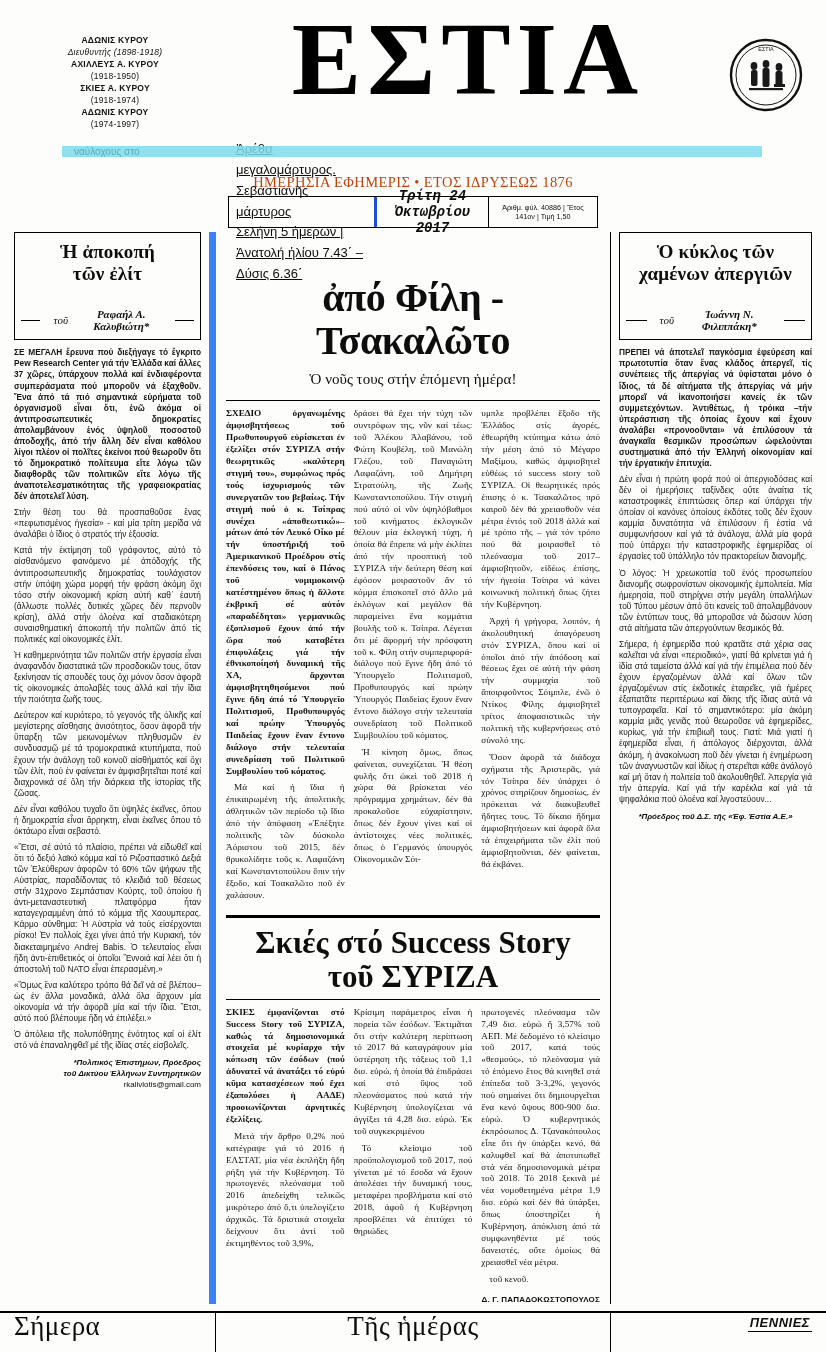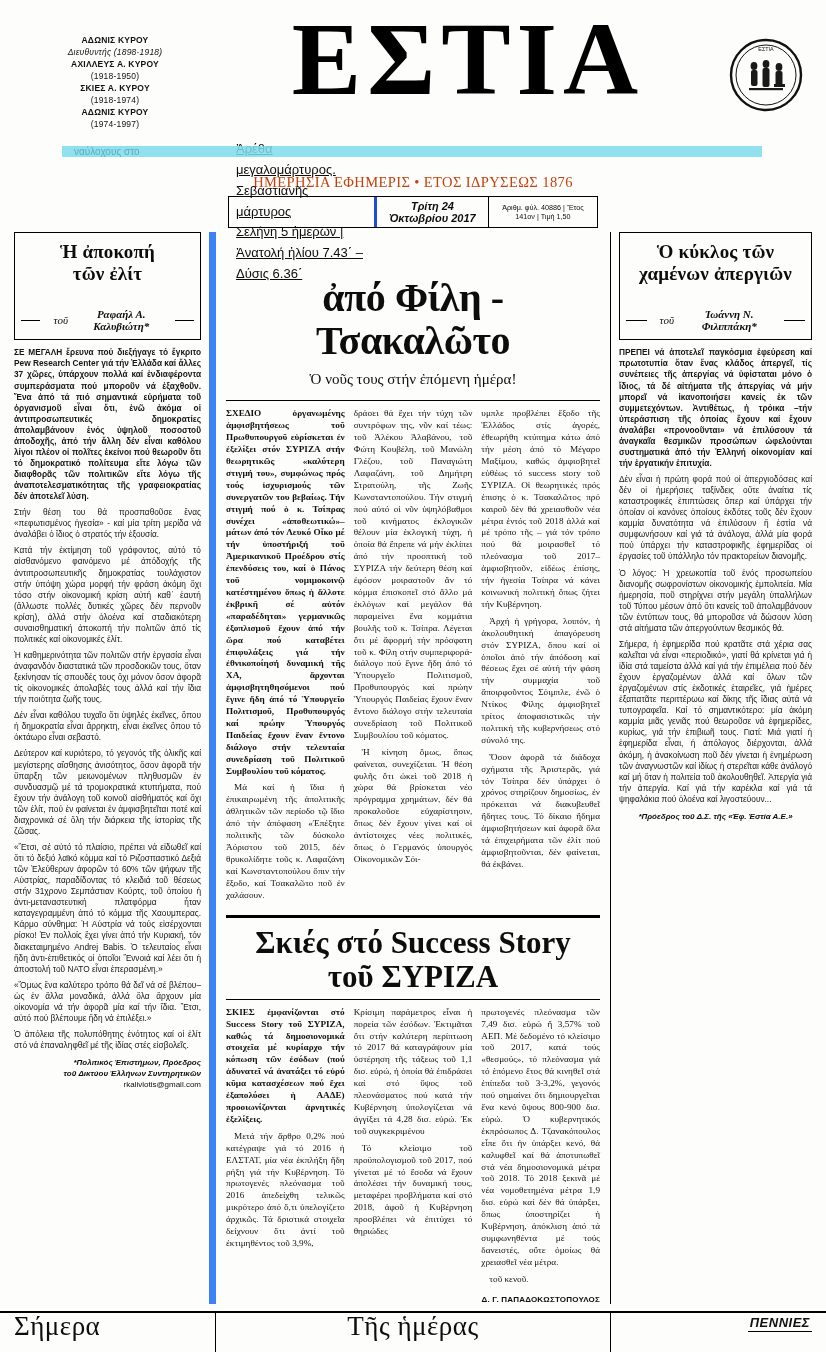--- a/index.html
+++ b/index.html
@@ -44,21 +44,21 @@
     text-align: center; font-size: 14.5px; letter-spacing: .4px;
     padding-bottom: 5px; color: #c2410c;
   }
   .datebar {
     display: flex; border: 1px solid #000; height: 32px;
     font-family: "Liberation Sans", sans-serif;
   }
   .datebar > div { display: flex; flex-direction: column; justify-content: center; padding: 0 7px; }
   .db-left { flex: 1.42; border-right: 3px solid #1d4ed8; font-size: 13px; line-height: 1.6; text-decoration: underline; }
   .db-mid { flex: 1.05; border-right: 1px solid #000; text-align: center;
-    font-family: Liberation Sans, sans-serif; font-weight: 700; font-style: italic; font-size: 11px; }
+    font-family: Liberation Mono, monospace; font-weight: 700; font-style: italic; font-size: 14px; }
   .db-right { flex: 1.02; font-size: 7.2px; text-align: center; }
 
   
   .body-grid { display: flex; padding: 0 14px; margin-top: 4px; }
   .col-left { width: 202px; padding-right: 8px; border-right: 7px solid #3b82f6; }
   .col-mid { flex: 1; padding: 0 10px; }
   .col-right { width: 202px; padding-left: 8px; border-left: 1px solid #000; }
 
   
   .opbox { border: 1px solid #000; padding: 8px 6px 7px; text-align: center; }
@@ -202,22 +202,22 @@
           <span>τοῦ</span>
           <b>Ραφαήλ Α. Καλυβιώτη*</b>
           <i class="rule"></i>
         </div>
       </div>
       <div class="optext">
         <p class="lead">ΣΕ ΜΕΓΑΛΗ ἔρευνα πού διεξήγαγε τό ἔγκριτο Pew Research Center γιά τήν Ἑλλάδα καί ἄλλες 37 χῶρες, ὑπάρχουν πολλά καί ἐνδιαφέροντα συμπεράσματα πού μποροῦν νά ἐξαχθοῦν. Ἕνα ἀπό τά πιό σημαντικά εὑρήματα τοῦ ὀργανισμοῦ εἶναι ὅτι, ἐνῶ ἀκόμα οἱ ἀντιπροσωπευτικές δημοκρατίες ἀπολαμβάνουν ἑνός ὑψηλοῦ ποσοστοῦ ἀποδοχῆς, ἀπό τήν ἄλλη δέν εἶναι καθόλου λίγοι πλέον οἱ πολῖτες ἐκείνοι πού θεωροῦν ὅτι τό δημοκρατικό πολίτευμα εἴτε λόγω τῶν διαφθορᾶς τῶν πολιτικῶν εἴτε λόγω τῆς ἀναποτελεσματικότητας τῆς γραφειοκρατίας δέν ἀποτελεῖ λύση.</p>
         <p>Στήν θέση του θά προσπαθοῦσε ἕνας «πεφωτισμένος ἡγεσία» - καί μία τρίτη μερίδα νά ἀναλάβει ὁ ἴδιος ὁ στρατός τήν ἐξουσία.</p>
         <p>Κατά τήν ἐκτίμηση τοῦ γράφοντος, αὐτό τό αἰσθανόμενο φαινόμενο μέ ἀπόδοχής τῆς ἀντιπροσωπευτικῆς δημοκρατίας τουλάχιστον στήν ὑπόψη χώρα μορφή τήν φράση ἀκόμη ὅχι τόσο στήν οἰκονομική κρίση αὐτή καθ᾽ ἑαυτή (ἄλλωστε πολλές δυτικές χῶρες δέν περνοῦν κρίση), ἀλλά στήν ὁλοένα καί σταδιακότερη συναισθηματική ἀποκοπή τήν πολιτῶν ἀπό τίς πολιτικές καί οἰκονομικές ἐλίτ.</p>
         <p>Ἡ καθημερινότητα τῶν πολιτῶν στήν ἐργασία εἶναι ἀναφανδόν διαστατικά τῶν προσδοκιῶν τους, ὅταν ξεκίνησαν τίς σπουδές τους ὄχι μόνον ὅσον ἀφορᾶ τίς οἰκονομικές ἀπολαβές τους ἀλλά καί τήν ἴδια τήν ποιότητα ζωῆς τους.</p>
+        <p>Δεύτερον καί κυριότερο, τό γεγονός τῆς ὁλικῆς καί μεγίστερης αἴσθησης ἀνισότητος, ὅσον ἀφορᾶ τήν ὕπαρξη τῶν μειωνομένων πληθυσμῶν ἐν συνδυασμῷ μέ τά τρομοκρατικά κτυπήματα, πού ἔχουν τήν ἀνάλογη τοῦ κοινοῦ αἰσθήματός καί ὄχι τῶν ἐλίτ, πού ἐν φαίνεται ἐν ἀμφισβητεῖται ποτέ καί διαχρονικά σέ ὅλη τήν διάρκεια τῆς ἱστορίας τῆς ζῶσας.</p>
         <p>Δέν εἶναι καθόλου τυχαῖο ὅτι ὑψηλές ἐκεῖνες, ὅπου ἡ δημοκρατία εἶναι ἄρρηκτη, εἶναι ἐκεῖνες ὅπου τό ὀκτάωρο εἶναι σεβαστό.</p>
-        <p>Δεύτερον καί κυριότερο, τό γεγονός τῆς ὁλικῆς καί μεγίστερης αἴσθησης ἀνισότητος, ὅσον ἀφορᾶ τήν ὕπαρξη τῶν μειωνομένων πληθυσμῶν ἐν συνδυασμῷ μέ τά τρομοκρατικά κτυπήματα, πού ἔχουν τήν ἀνάλογη τοῦ κοινοῦ αἰσθήματός καί ὄχι τῶν ἐλίτ, πού ἐν φαίνεται ἐν ἀμφισβητεῖται ποτέ καί διαχρονικά σέ ὅλη τήν διάρκεια τῆς ἱστορίας τῆς ζῶσας.</p>
         <p class="quote">«Ἔτσι, σέ αὐτό τό πλαίσιο, πρέπει νά εἰδωθεῖ καί ὅτι τό δεξιό λαϊκό κόμμα καί τό Ριζοσπαστικό Δεξιά τῶν Ἐλεύθερων ἀφορῶν τό 60% τῶν ψήφων τῆς Αὐστρίας, παραδίδοντας τό κλειδιά τοῦ θέσεως στήν 31χρονο Σεμπάστιαν Κούρτς, τοῦ ὁποίου ἡ ἀντι-μεταναστευτική πλατφόρμα ἦταν καταγεγραμμένη ἀπό τό κόμμα τῆς Χαουμπερας. Κάρμο σύνθημα: Ἡ Αὐστρία νά τούς εἰσέρχονται ρίσκο! Ἐν πολλοίς ἔχει γίνει ἀπό τήν Κυριακή, τόν διακεταιμημένο Andrej Babis. Ὁ τελευταίος εἶναι ἤδη ἀντι-ἐπιθετικός οἱ ὁποῖοι Ἔννοιά καί λέει ὅτι ἡ ἀποστολή τοῦ ΝΑΤΟ εἶναι ἐπερασμένη.»</p>
         <p class="quote">«Ὅμως ἕνα καλύτερο τρόπο θά δεῖ νά σέ βλέπου–ὡς ἐν ἄλλα μοναδικά, ἀλλά ὅλα ἄρχουν μία οἰκονομία νά τήν ἀφορᾶ μία καί τήν ἴδια. Ἔτσι, αὐτό πού βλέπουμε ἤδη νά ἐπιλέξει.»</p>
         <p>Ὁ ἀπόλεια τῆς πολυπόθητης ἑνότητος καί οἱ ἐλίτ στό νά ἐπαναληφθεῖ μέ τῆς ἰδίας στές εἰσβολεῖς.</p>
       </div>
       <div class="op-foot">
         <div>*Πολιτικός Ἐπιστήμων, Πρόεδρος</div>
         <div>τοῦ Δικτύου Ἑλλήνων Συντηρητικῶν</div>
         <div class="mail">rkalivlotis@gmail.com</div>
       </div>
     </div>

